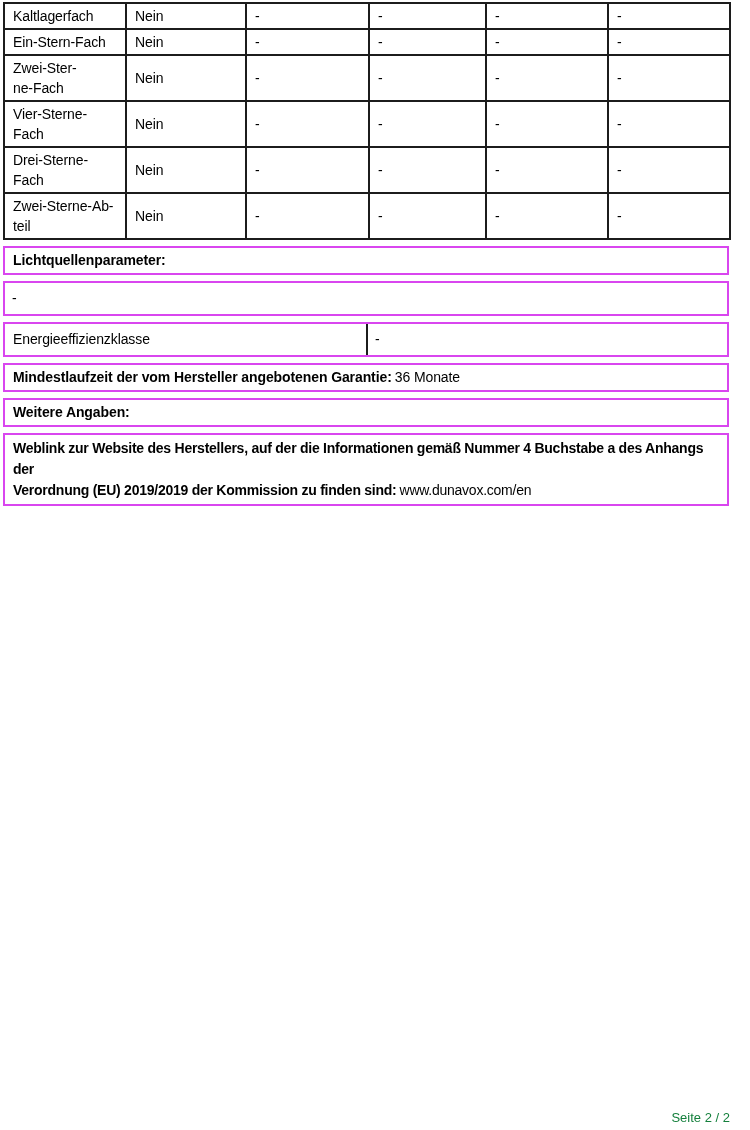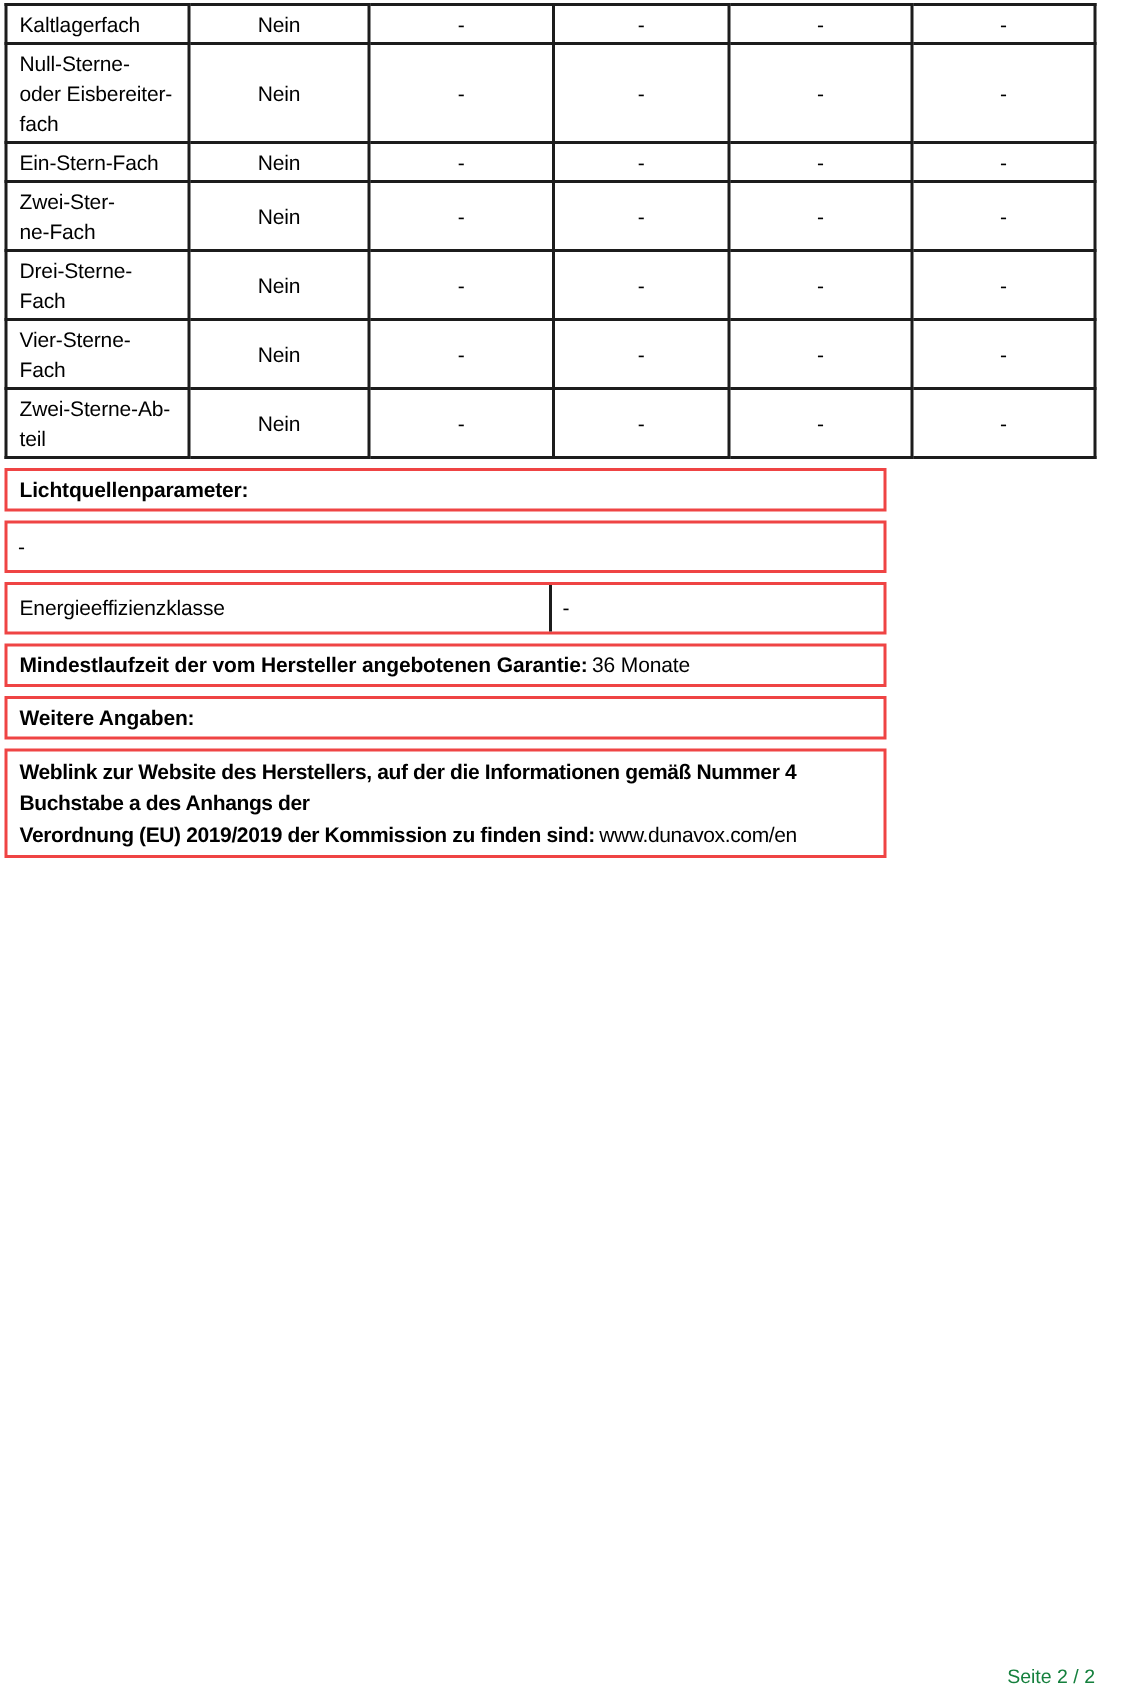--- a/index.html
+++ b/index.html
@@ -19,26 +19,26 @@
     margin-left: 3px;
   }
   table.grid td {
     border: 2px solid #1c1c1c;
     font-size: 14px;
     line-height: 20px;
     padding: 2px 8px;
     vertical-align: middle;
   }
   td.lbl { text-align: left; white-space: pre-line; margin-top: 29px; }
-  td.val { text-align: center; padding: 2px 2px; }
+  td.val { text-align: left; padding: 2px 2px; }
 
   .box {
-    width: 588px;
+    width: 726px;
     margin: 6px 0 0 3px;
-    border: 2px solid #ef4444;
+    border: 2px solid #d946ef;
     font-size: 14px;
     line-height: 21px;
     padding: 2px 8px;
     background: #fff;
   }
   .b { font-weight: bold; }
   .box.split { display: flex; padding: 0; }
   .split .cell-l { width: 363px; border-right: 2px solid #1c1c1c; padding: 5px 8px; }
   .split .cell-r { flex: 1; padding: 5px 7px; }
   .v { margin-left: 3px; font-weight: normal; }
@@ -71,56 +71,46 @@
     <tbody>
       <tr>
         <td class="lbl">Kaltlagerfach</td>
         <td class="val">Nein</td>
         <td class="val">-</td>
         <td class="val">-</td>
         <td class="val">-</td>
         <td class="val">-</td>
       </tr>
       <tr>
-        <td class="lbl">Null-Sterne-
-oder Eisbereiter-
-fach</td>
-        <td class="val">Nein</td>
-        <td class="val">-</td>
-        <td class="val">-</td>
-        <td class="val">-</td>
-        <td class="val">-</td>
-      </tr>
-      <tr>
         <td class="lbl">Ein-Stern-Fach</td>
         <td class="val">Nein</td>
         <td class="val">-</td>
         <td class="val">-</td>
         <td class="val">-</td>
         <td class="val">-</td>
       </tr>
       <tr>
         <td class="lbl">Zwei-Ster-
 ne-Fach</td>
         <td class="val">Nein</td>
         <td class="val">-</td>
         <td class="val">-</td>
         <td class="val">-</td>
         <td class="val">-</td>
       </tr>
       <tr>
-        <td class="lbl">Drei-Sterne-Fach</td>
+        <td class="lbl">Vier-Sterne-Fach</td>
         <td class="val">Nein</td>
         <td class="val">-</td>
         <td class="val">-</td>
         <td class="val">-</td>
         <td class="val">-</td>
       </tr>
       <tr>
-        <td class="lbl">Vier-Sterne-Fach</td>
+        <td class="lbl">Drei-Sterne-Fach</td>
         <td class="val">Nein</td>
         <td class="val">-</td>
         <td class="val">-</td>
         <td class="val">-</td>
         <td class="val">-</td>
       </tr>
       <tr>
         <td class="lbl">Zwei-Sterne-Ab-
 teil</td>
         <td class="val">Nein</td>

